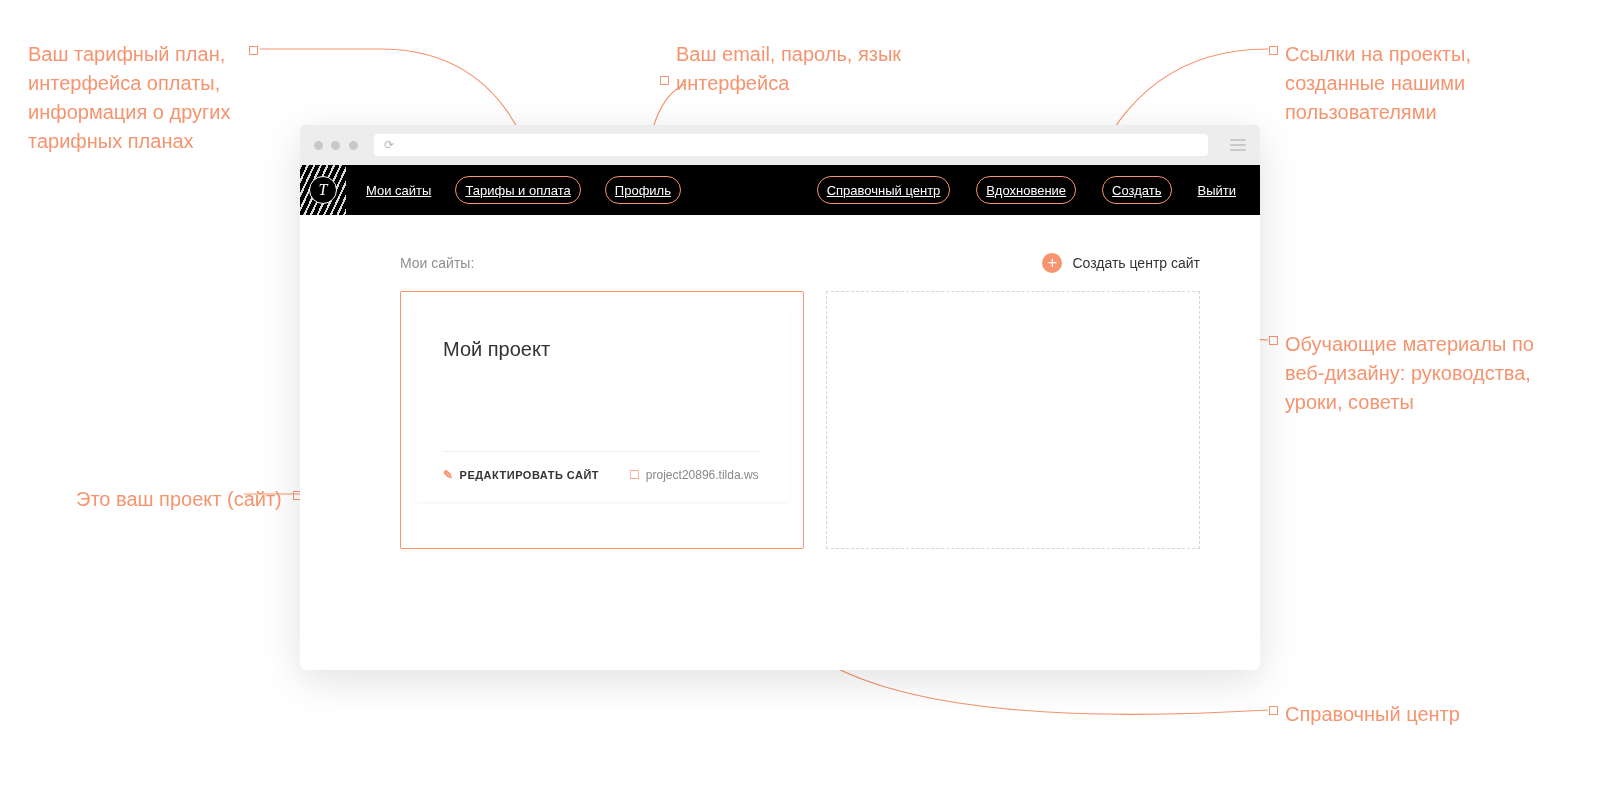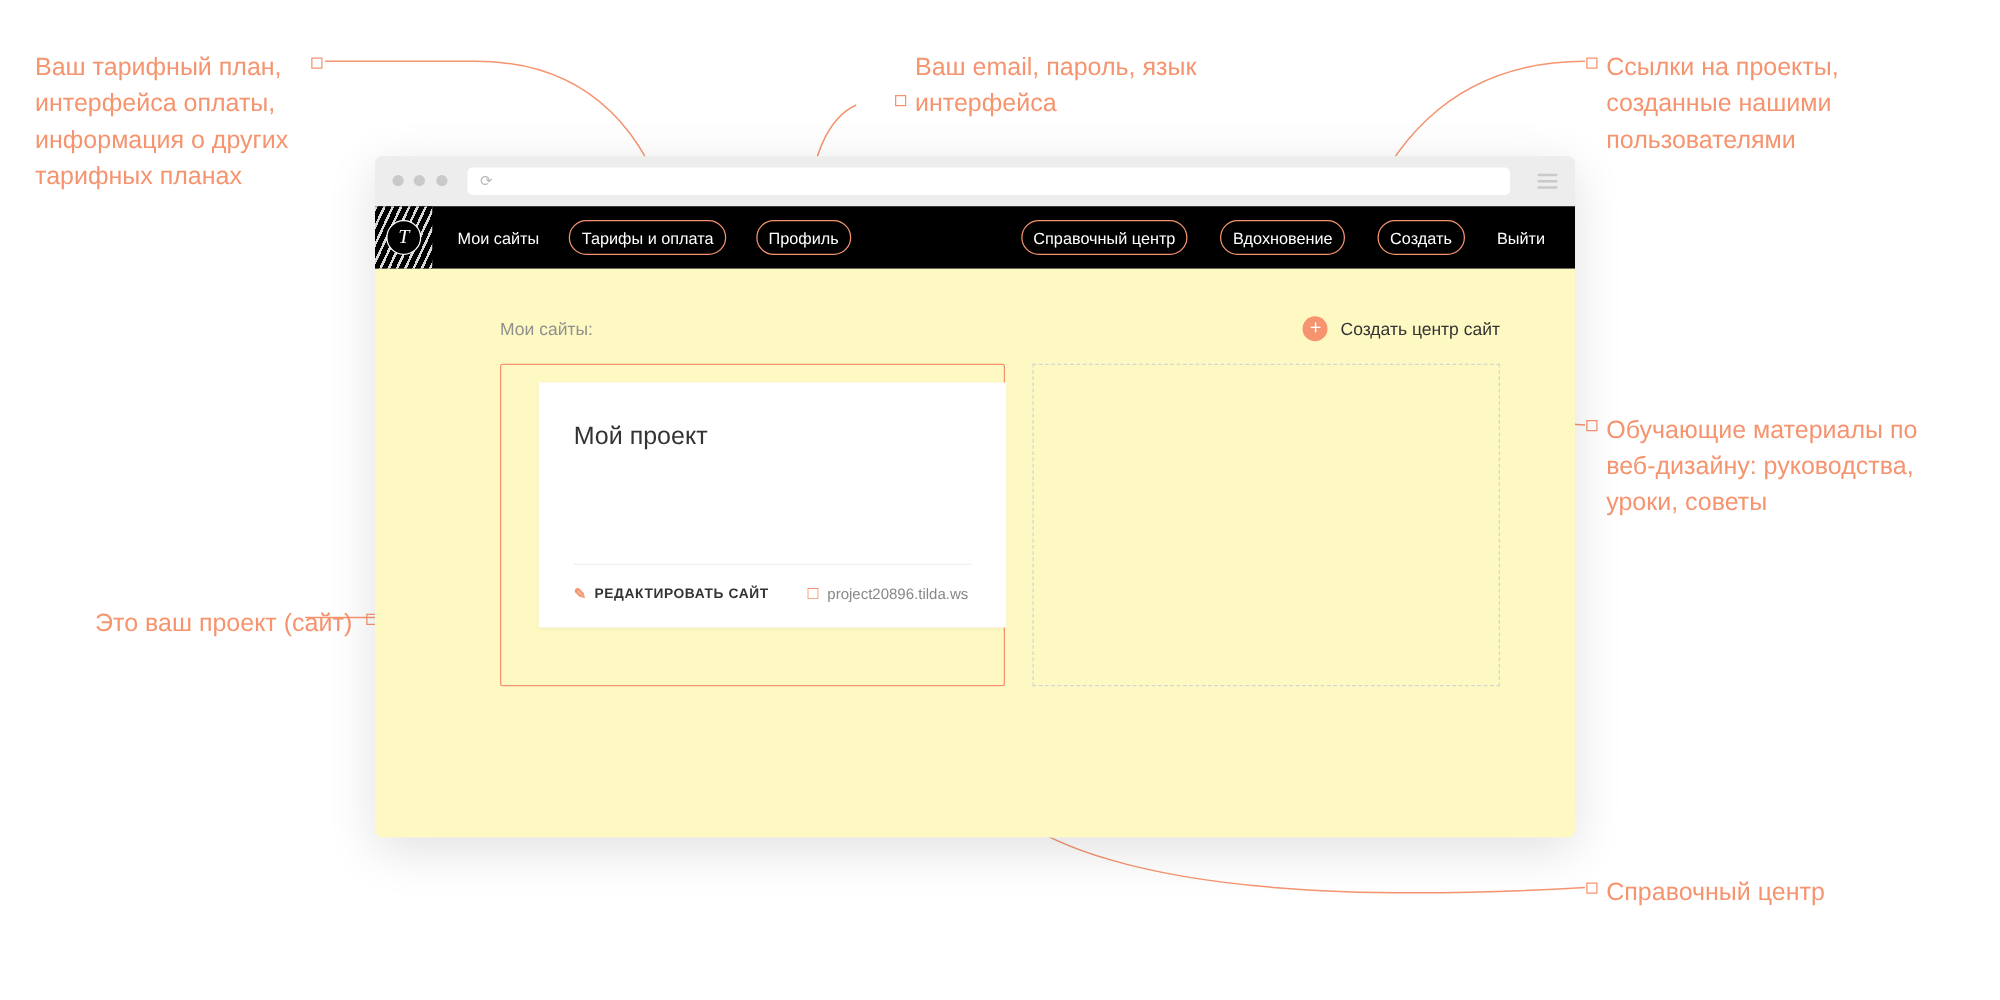--- a/index.html
+++ b/index.html
@@ -109,40 +109,41 @@
   .nav-left { display: flex; align-items: center; margin-left: 10px; gap: 4px; }
   .nav-right { display: flex; align-items: center; margin-left: auto; margin-right: 14px; gap: 6px; }
   .nav-item {
     padding: 0 10px;
     height: 60px;
     display: flex;
     align-items: center;
     color: #fff;
     white-space: nowrap;
     position: relative;
+    text-decoration: underline;
   }
   .nav-item.active::after {
     content: "";
     position: absolute;
     left: 10px; right: 10px; bottom: 0;
     height: 3px;
     background: #f5946f;
   }
   .nav-box {
     border: 1.5px solid #f5946f;
     height: 28px;
     padding: 0 9px;
     display: flex;
     align-items: center;
     border-radius: 14px;
   }
 
   
   .app-body {
-    background: #fef9c3;
+    background: #ffffff;
     padding: 38px 60px 0 100px;
     height: calc(545px - 40px - 50px);
     position: relative;
   }
   .body-row {
     display: flex;
     justify-content: space-between;
     align-items: center;
     margin-bottom: 18px;
   }
@@ -166,21 +167,20 @@
     width: 410px;
   }
   .project-card {
     background: #fff;
     width: 100%;
     height: 196px;
     padding: 32px 28px 20px;
     display: flex;
     flex-direction: column;
     box-shadow: 0 1px 3px rgba(0,0,0,0.05);
-    margin-left: 16px;
   }
   .project-title { font-size: 20px; font-weight: 300; color: #333; }
   .project-footer {
     margin-top: auto;
     border-top: 1px solid #eee;
     padding-top: 16px;
     display: flex;
     gap: 30px;
     font-size: 11px;
     align-items: center;
@@ -211,21 +211,21 @@
   }
 </style>
 </head>
 <body>
 
 <div class="annotation" style="left:28px; top:40px; width:230px;">
   <span>Ваш тарифный план, интерфейса оплаты, информация о других тарифных планах</span>
   <span class="ann-square" style="position:absolute; right:-4px; top:6px;"></span>
 </div>
 
-<div class="annotation" style="left:732px; top:40px; width:260px;">
+<div class="annotation" style="left:676px; top:40px; width:260px;">
   <span>Ваш email, пароль, язык интерфейса</span>
   <span class="ann-square" style="position:absolute; left:-20px; top:36px;"></span>
 </div>
 
 <div class="annotation" style="left:1285px; top:40px; width:290px;">
   <span>Ссылки на проекты, созданные нашими пользователями</span>
   <span class="ann-square" style="position:absolute; left:-20px; top:6px;"></span>
 </div>
 
 <div class="annotation" style="left:1285px; top:330px; width:290px;">

